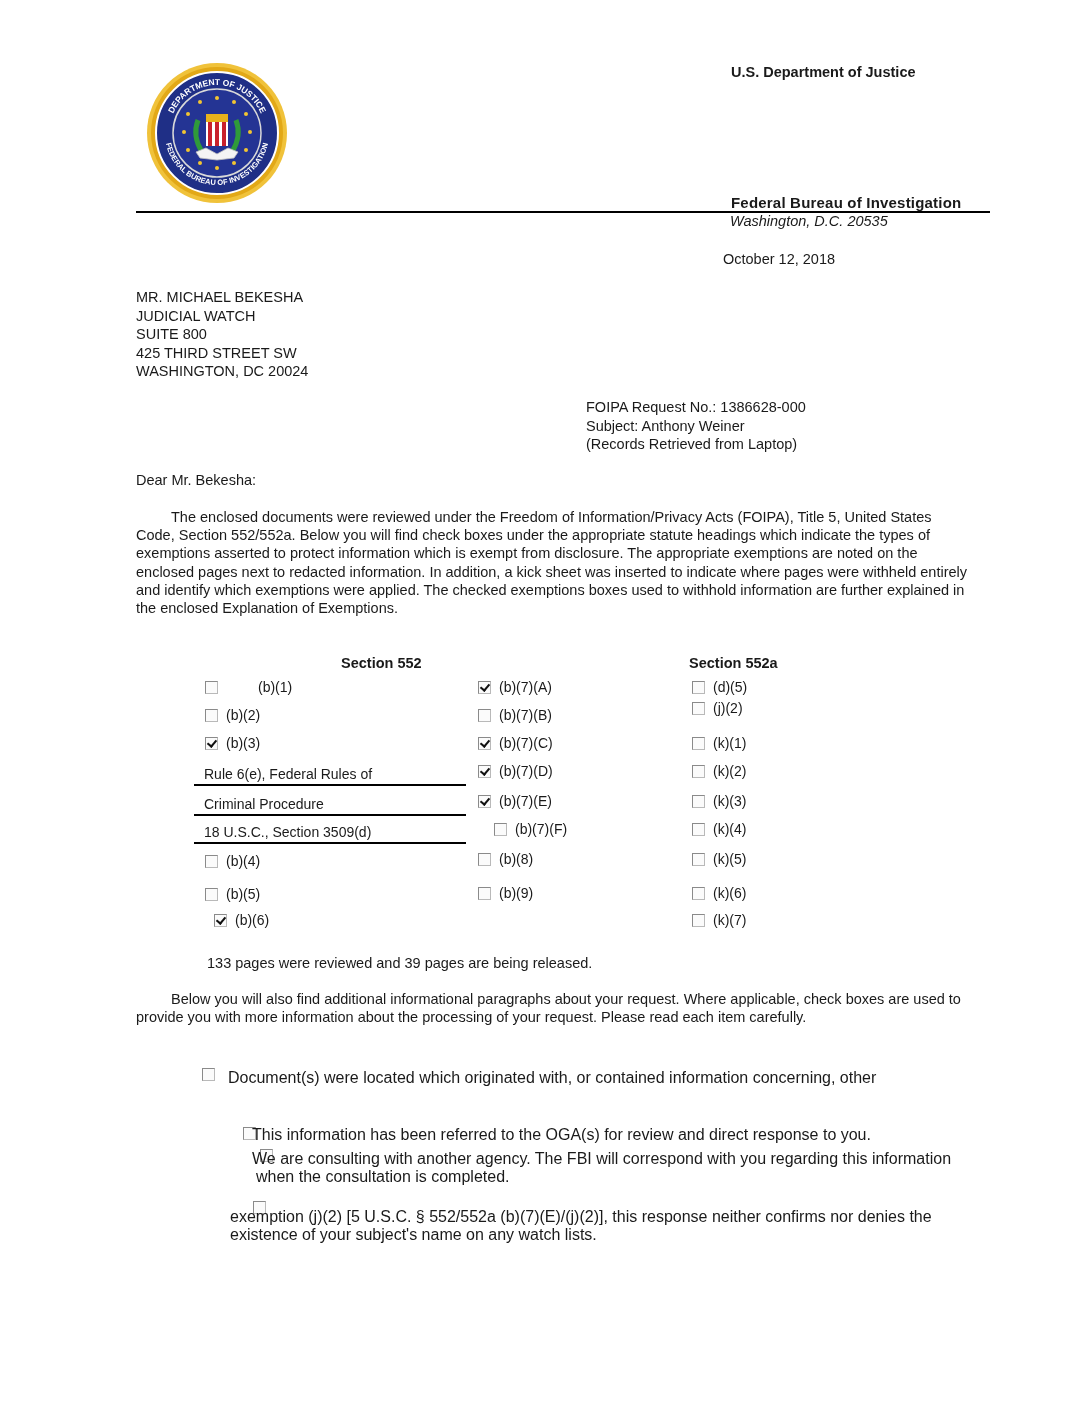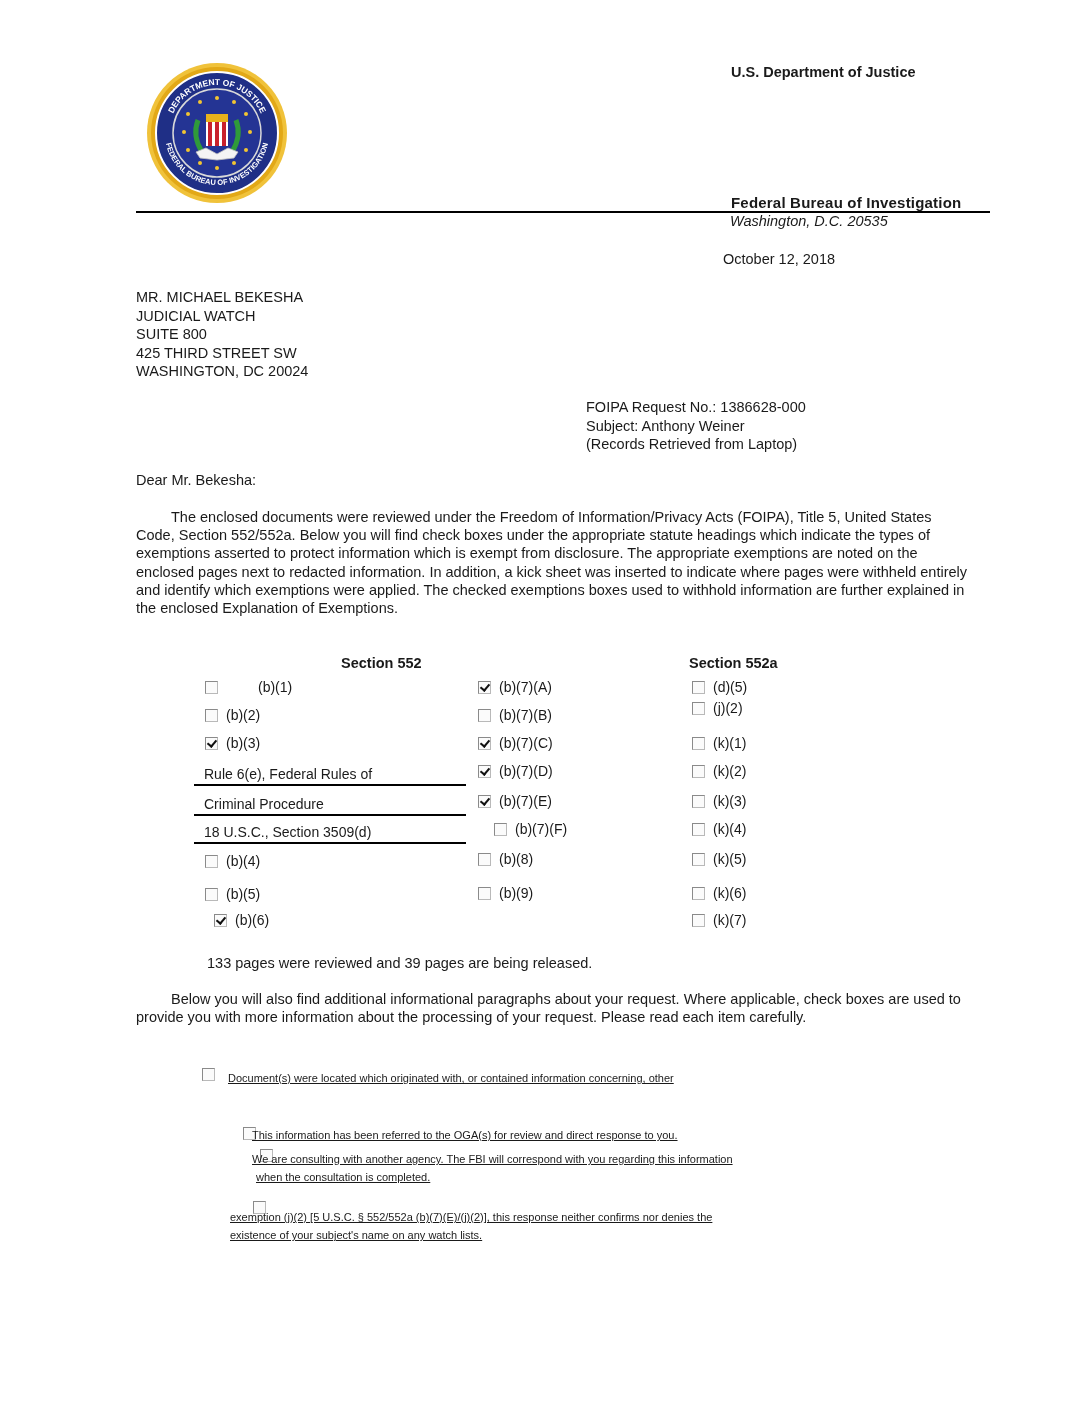--- a/index.html
+++ b/index.html
@@ -28,21 +28,21 @@
   }
   .cb.checked::after {
     content: ""; position: absolute; left: 3px; top: 0px; width: 4px; height: 7px;
     border-right: 2px solid #111; border-bottom: 2px solid #111; transform: rotate(40deg);
   }
   .ex-item { position: absolute; display: flex; align-items: center; gap: 8px; font-size: 14px; }
   .rule-line { position: absolute; font-size: 14px; }
   .rule-underline { position: absolute; height: 2px; background: #000; width: 272px; left: 194px; }
   .pages-text { left: 207px; top: 955px; text-align: right; }
   .para2 { top: 990px; }
-  .info-item { position: absolute; font-size: 11px; line-height: 18.4px; text-decoration: underline; }
+  .info-item { position: absolute; font-size: 16px; line-height: 18.4px; }
 </style>
 </head>
 <body>
 
 
 
 
 <div class="abs seal">
   <svg width="142" height="142" viewBox="0 0 142 142">
     <defs>

